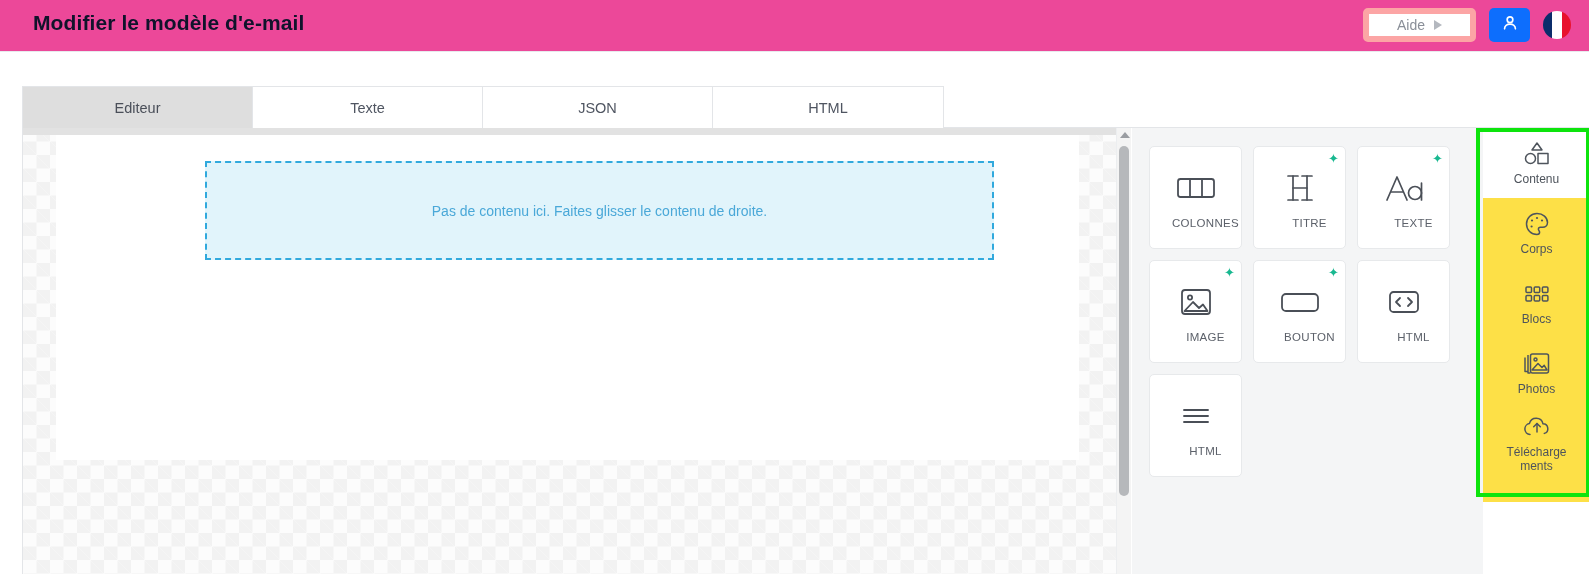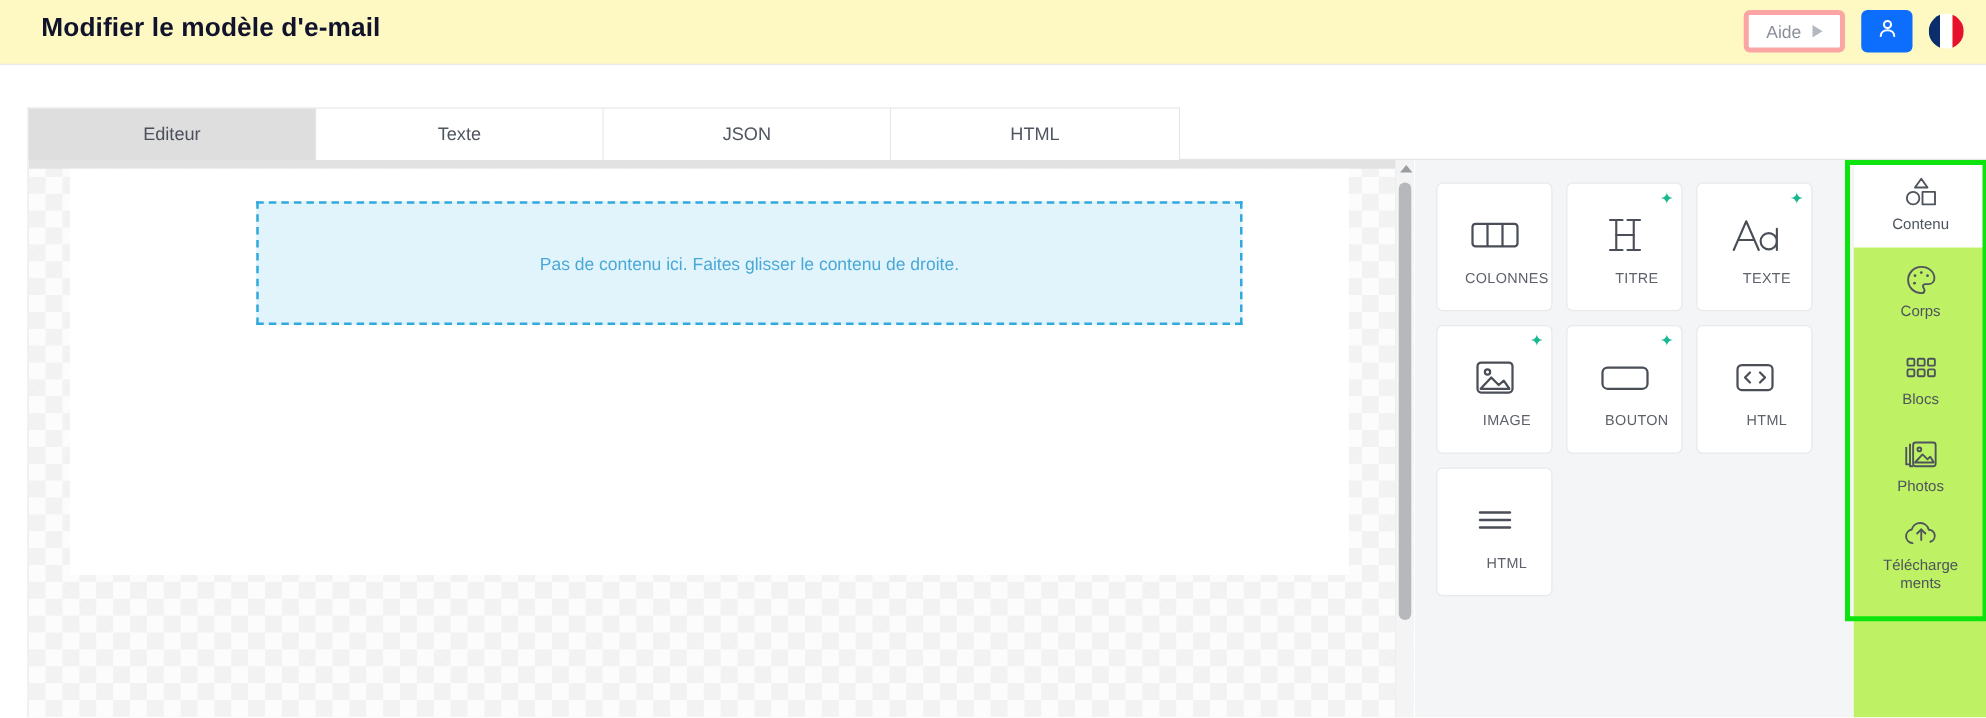--- a/index.html
+++ b/index.html
@@ -14,21 +14,21 @@
     overflow: hidden;
     position: relative;
   }
 
   
   .header {
     position: absolute;
     left: 0; top: 0;
     width: 1589px;
     height: 52px;
-    background: #fef9c3;
+    background: #ec4899;
     border-bottom: 1px solid #e8eaed;
     box-sizing: border-box;
   }
   .page-title {
     position: absolute;
     left: 33px;
     top: 11px;
     font-size: 21px;
     font-weight: 600;
     color: #10132b;
@@ -39,22 +39,22 @@
     position: absolute;
     right: 18px;
     top: 8px;
     display: flex;
     align-items: center;
     gap: 13px;
   }
   .help-btn {
     height: 34px;
     min-width: 80px;
-    padding: 0 14px;
-    border: 4px solid #fca5a5;
+    padding: 0 28px;
+    border: 6px solid #fca5a5;
     border-radius: 5px;
     background: #ffffff;
     display: flex;
     align-items: center;
     gap: 9px;
     cursor: pointer;
     box-sizing: border-box;
   }
   .help-btn .label {
     font-size: 14px;
@@ -273,22 +273,22 @@
     font-size: 13px;
     line-height: 1;
   }
 
   
   .side-nav {
     position: absolute;
     left: 1460px;
     top: 0;
     width: 107px;
-    height: 446px;
-    background: #bef264;
+    height: 374px;
+    background: #fde047;
     box-sizing: border-box;
   }
   .side-highlight {
     position: absolute;
     left: 1453px;
     top: 0px;
     width: 114px;
     height: 369px;
     border: 4px solid #0de40d;
     box-sizing: border-box;

